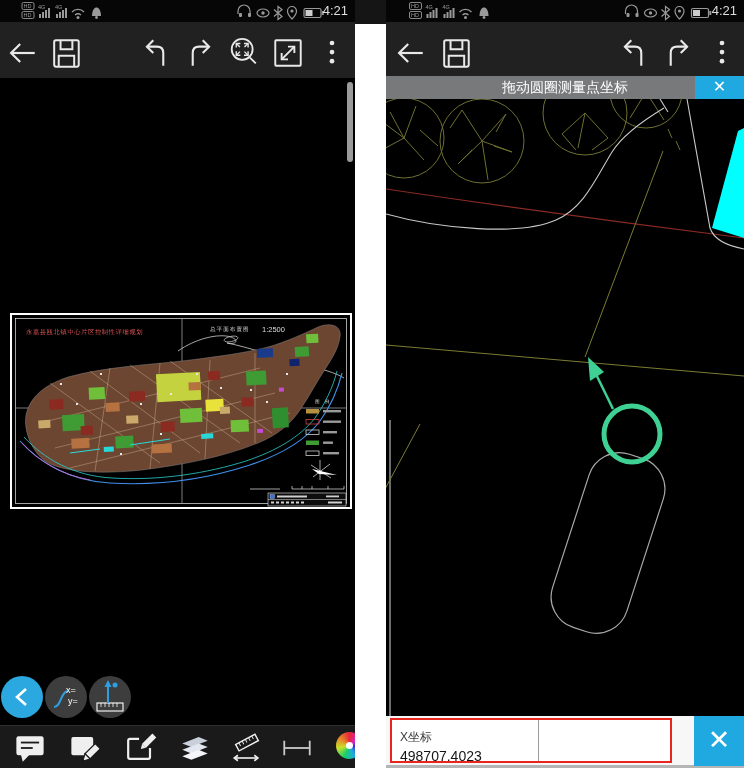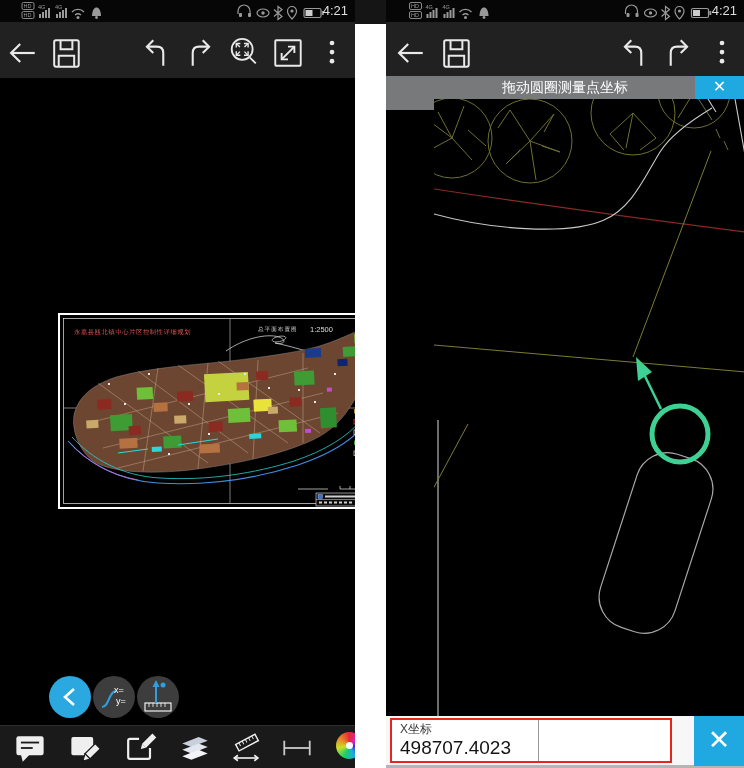--- a/index.html
+++ b/index.html
@@ -8,21 +8,21 @@
   .panel{position:absolute;top:0;height:768px;overflow:hidden;background:#000;}
   #panel-left{left:0;width:355px;}
   #panel-right{left:386px;width:358px;}
   #divider{position:absolute;left:355px;top:0;width:31px;height:768px;background:#fff;}
   #divider .cap{position:absolute;top:0;left:0;width:31px;height:24px;background:#151515;}
   .statusbar{position:absolute;top:0;left:0;right:0;height:22px;background:#060606;text-decoration:underline;}
   .statusbar svg{position:absolute;top:0;left:0;}
   .sb-time{position:absolute;right:7px;top:3px;font-size:13px;color:#dedede;}
   .topbar{position:absolute;top:22px;left:0;right:0;height:56px;background:#212121;}
   .tb-icon{position:absolute;top:11px;width:40px;height:40px;cursor:pointer;}
-  .canvas{position:absolute;left:0;right:0;background:#000;margin-left:48px;}
+  .canvas{position:absolute;left:0;right:0;background:#000;}
   #canvas-left{top:78px;height:647px;}
   #canvas-right{top:99px;height:617px;}
   .scrollbar{position:absolute;width:6px;background:#9b9b9b;border-radius:3px;}
   #sheet{position:absolute;left:10px;top:235px;width:342px;height:196px;}
   .banner{position:absolute;top:76px;left:0;right:0;height:34px;background:#77797b;}
   .banner-text{position:absolute;left:0;right:0;top:0;height:23px;line-height:23px;
                text-align:center;color:#fff;font-size:14px;}
   .banner-close{position:absolute;right:0;top:0;width:49px;height:23px;background:#1fa9e0;
                 color:#fff;text-align:center;line-height:22px;font-size:16px;cursor:pointer;}
   .float-btn{position:absolute;width:42px;height:42px;border-radius:50%;cursor:pointer;}
@@ -32,24 +32,24 @@
              border-top:1px solid #2e2e2e;}
   .bb-icon{position:absolute;top:2px;width:40px;height:40px;cursor:pointer;}
   #color-wheel{position:absolute;left:336px;top:6px;width:27px;height:27px;border-radius:50%;
       background:conic-gradient(#e8253a,#d426c8,#3b2bd8,#1fa9e0,#18d06a,#c8e02a,#e8842a,#e8253a);}
   #color-wheel::after{content:"";position:absolute;left:10px;top:10px;width:7px;height:7px;
       border-radius:50%;background:#fff;}
   .coordbar{position:absolute;left:0;right:0;top:716px;height:52px;background:#f7f7f7;
             border-bottom:3px solid #b5b5b5;box-sizing:border-box;}
   .coordbox{position:absolute;left:4px;top:2px;width:282px;height:45px;border:2px solid #e8261d;
             box-sizing:border-box;background:#fff;display:flex;}
-  .coordcell{flex:1;padding:2px 0 0 8px;overflow:hidden;}
+  .coordcell{flex:1;padding:10px 0 0 8px;overflow:hidden;}
   .coordcell.first{border-right:1px solid #9a9a9a;max-width:138px;}
   .coord-label{font-size:12px;color:#3c3c3c;line-height:14px;}
-  .coord-value{font-size:19px;color:#141414;line-height:24px;}
+  .coord-value{font-size:14px;color:#141414;line-height:24px;}
   .close-big{position:absolute;left:308px;top:0;width:50px;height:50px;background:#1fa9e0;
              color:#fff;font-size:27px;line-height:48px;text-align:center;font-weight:300;cursor:pointer;}
   #note-btn{position:absolute;left:310px;top:664px;width:48px;height:50px;background:#fff;
             border-radius:3px;cursor:pointer;}
   #note-badge{position:absolute;right:1px;top:1px;width:13px;height:13px;border-radius:50%;
               background:#35b44a;}
   svg{display:block;}
   text{font-family:"Liberation Sans","DejaVu Sans",sans-serif;}
 </style>
 </head>

